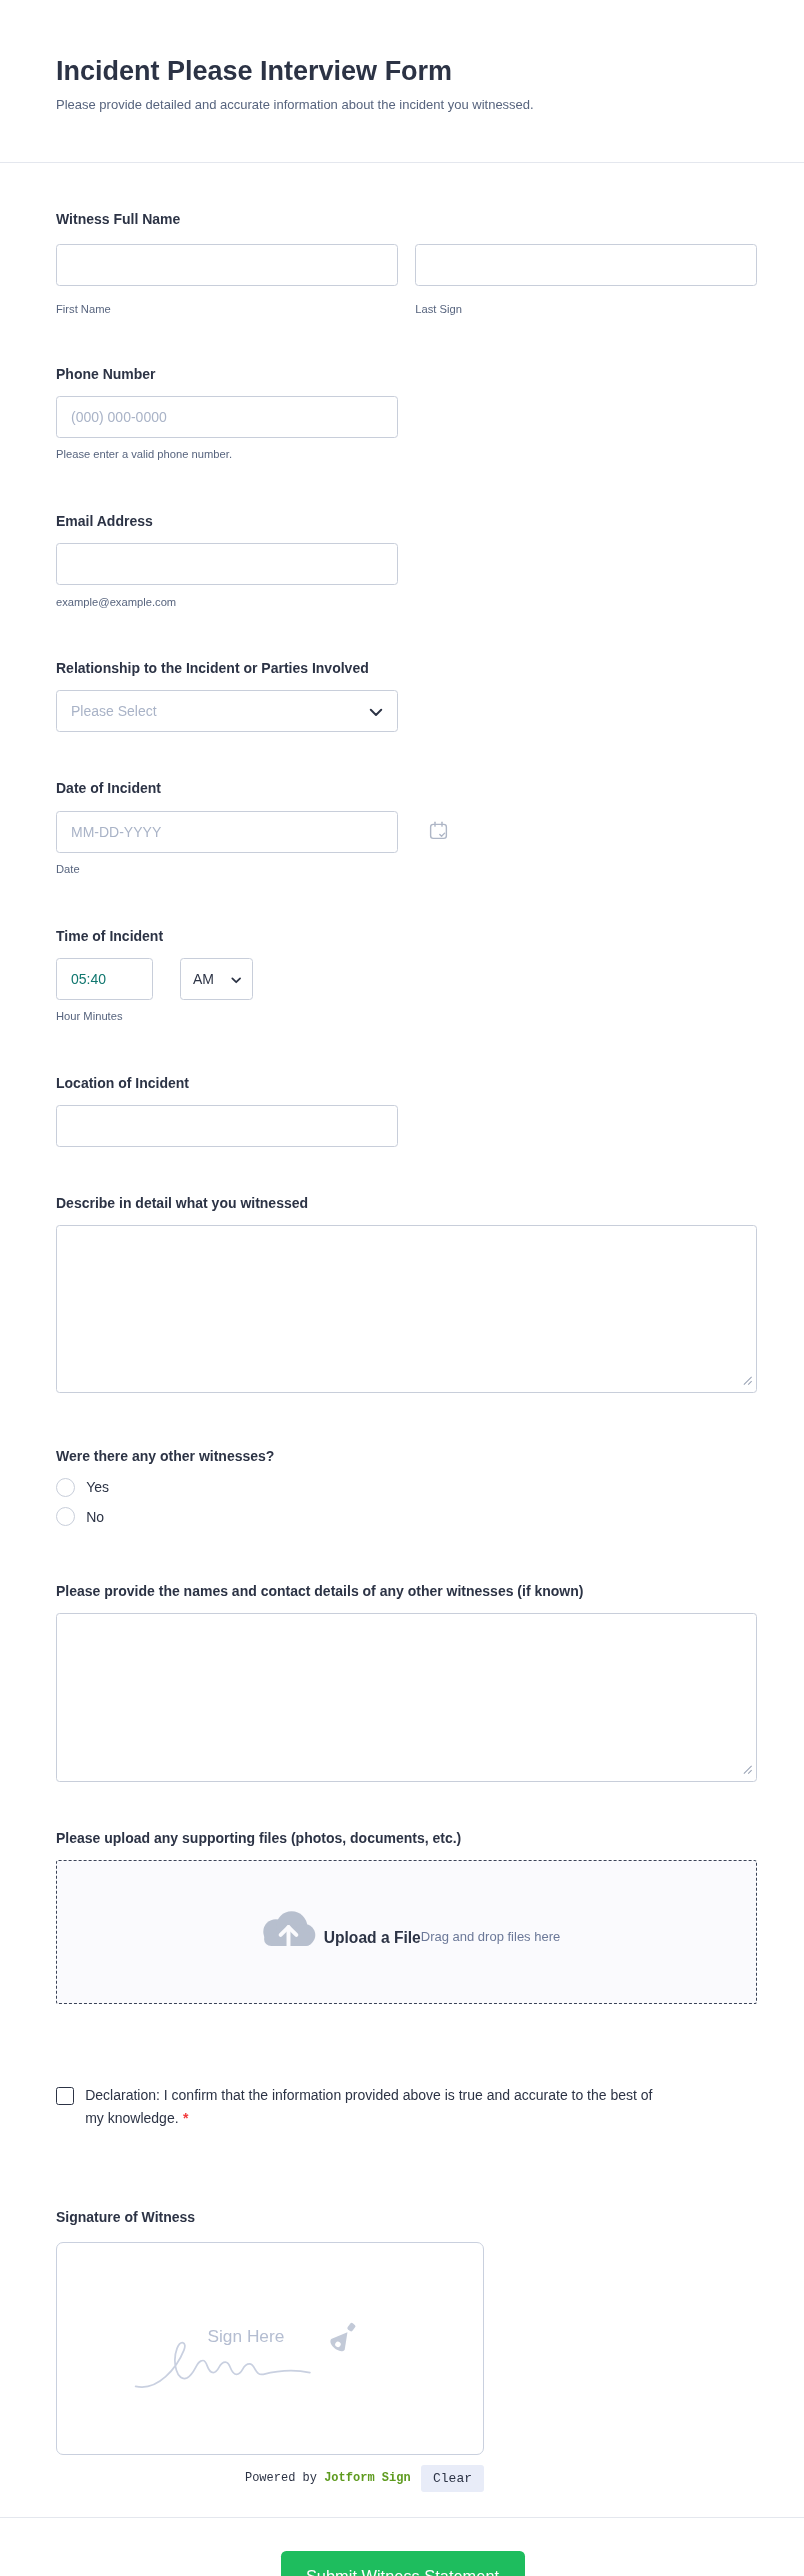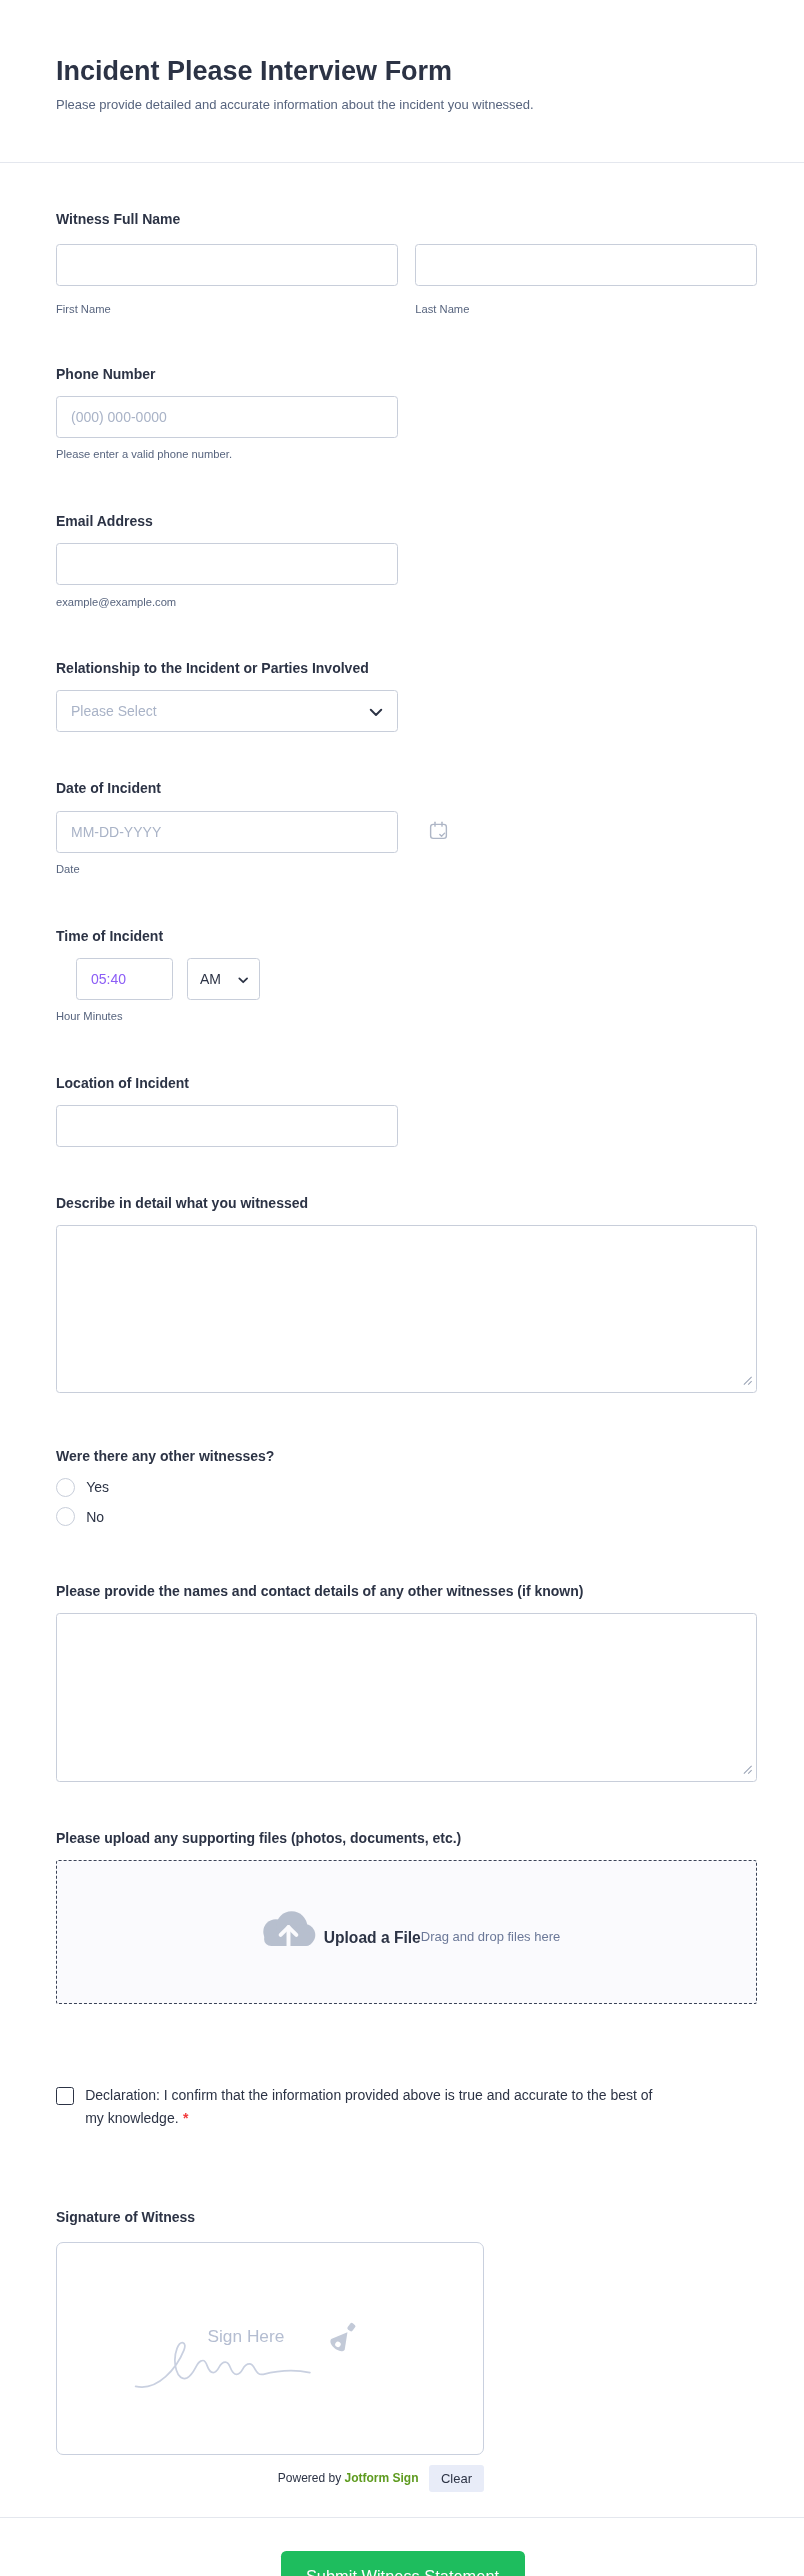--- a/index.html
+++ b/index.html
@@ -14,37 +14,37 @@
   .subtitle { margin-top:7.8px; font-size:13px; line-height:18px; color:#57647E; }
 
   .form-body { padding:0 48px 0 56px; }
   .q { margin-top:46px; }
   .q-label { font-size:14px; font-weight:600; line-height:21px; color:#2C3345; margin-bottom:11.2px; }
   .sublabel { font-size:11.2px; line-height:16.4px; color:#57647E; margin-top:8.7px; }
 
   .input, .select, .textarea {
     border:0.9px solid #C8CEDA; border-radius:3.5px; background:#fff;
     font-family:"Liberation Sans","DejaVu Sans",sans-serif;
-    font-size:14px; color:#8b5cf6; outline:none;
+    font-size:14px; color:#0f766e; outline:none;
   }
   .input { height:42px; padding:0 14px; width:342px; }
   .input::placeholder { color:#A9B3C7; opacity:1; }
   .row-2col { display:flex; gap:17.3px; }
   .col { width:342px; }
 
   .select {
     height:42px; width:342px; display:flex; align-items:center;
     padding:0 14px; position:relative; cursor:pointer; color:#A9B3C7;
   }
   .select .chev { position:absolute; right:14px; top:50%; transform:translateY(-50%); }
 
   .input-wrap { position:relative; width:404px; }
   .input-wrap .cal-icon { position:absolute; right:11.2px; top:50%; transform:translateY(-50%); }
 
-  .time-row { display:flex; gap:14px; align-items:flex-end;margin-left:20px; }
+  .time-row { display:flex; gap:27px; align-items:flex-end; }
   .time-input { width:97px; height:42px; padding:0 14px; }
   .ampm {
     width:73px; height:42px; border:0.9px solid #C8CEDA; border-radius:3.5px;
     display:flex; align-items:center; justify-content:space-between;
     padding:0 10.4px 0 12px; font-size:14px; color:#2C3345; cursor:pointer; background:#fff;
   }
 
   .textarea { width:701px; height:168px; resize:none; position:relative; }
   .ta-wrap { position:relative; width:701px; }
   .ta-wrap .grip { position:absolute; right:4.3px; bottom:7.8px; pointer-events:none; }
@@ -65,21 +65,21 @@
   .checkbox { width:18px; height:18px; border:1.7px solid #2C3345; border-radius:2.6px; background:#fff; flex:0 0 auto; margin:2.6px 11.2px 0 0; cursor:pointer; }
   .decl-text { font-size:14px; line-height:22.5px; color:#2C3345; }
   .req-star { color:#F23A3C; font-weight:700; margin-left:4.3px; }
 
   .sig-box {
     width:428px; height:213px; border:0.9px solid #C9D0DE; border-radius:7px; background:#fff;
     display:flex; align-items:center; justify-content:center; cursor:crosshair; position:relative;
   }
   .sig-inner { position:relative; width:277px; height:104px; }
   .sign-here { position:absolute; left:76px; top:7px; font-size:17.3px; color:#B4BDD1;margin-top:22px; }
-  .powered-row { width:428px; display:flex; justify-content:flex-end; align-items:center; gap:10.4px; margin-top:9.5px; }
+  .powered-row { width:428px; display:flex; justify-content:flex-end; align-items:center; gap:10.4px; margin-top:9.5px;font-family:Liberation Mono, monospace; }
   .powered-text { font-size:12px; color:#2C3345; }
   .brand { font-weight:700; color:#5E9B1F; }
   .clear-btn {
     background:#E8ECF8; border:none; border-radius:3px; padding:6px 12px;
     font-family:inherit; font-size:13px; color:#2C3345; cursor:pointer;
   }
 
   .bottom-divider { border:none; border-top:0.9px solid #E4E7EE; margin-top:25px; }
   .submit-area { padding:33px 0 44px 0; display:flex; justify-content:center; }
   .submit-btn {
@@ -99,21 +99,21 @@
 
   <div class="q">
     <div class="q-label" style="margin-bottom:14.7px">Witness Full Name</div>
     <div class="row-2col">
       <div class="col">
         <input class="input" type="text" style="">
         <div class="sublabel" style="margin-top:14.7px">First Name</div>
       </div>
       <div class="col">
         <input class="input" type="text" style="">
-        <div class="sublabel" style="margin-top:14.7px">Last Name</div>
+        <div class="sublabel" style="margin-top:14.7px">Last Sign</div>
       </div>
     </div>
   </div>
 
   <div class="q">
     <div class="q-label">Phone Number</div>
     <input class="input" type="text" placeholder="(000) 000-0000" style="">
     <div class="sublabel">Please enter a valid phone number.</div>
   </div>
 

